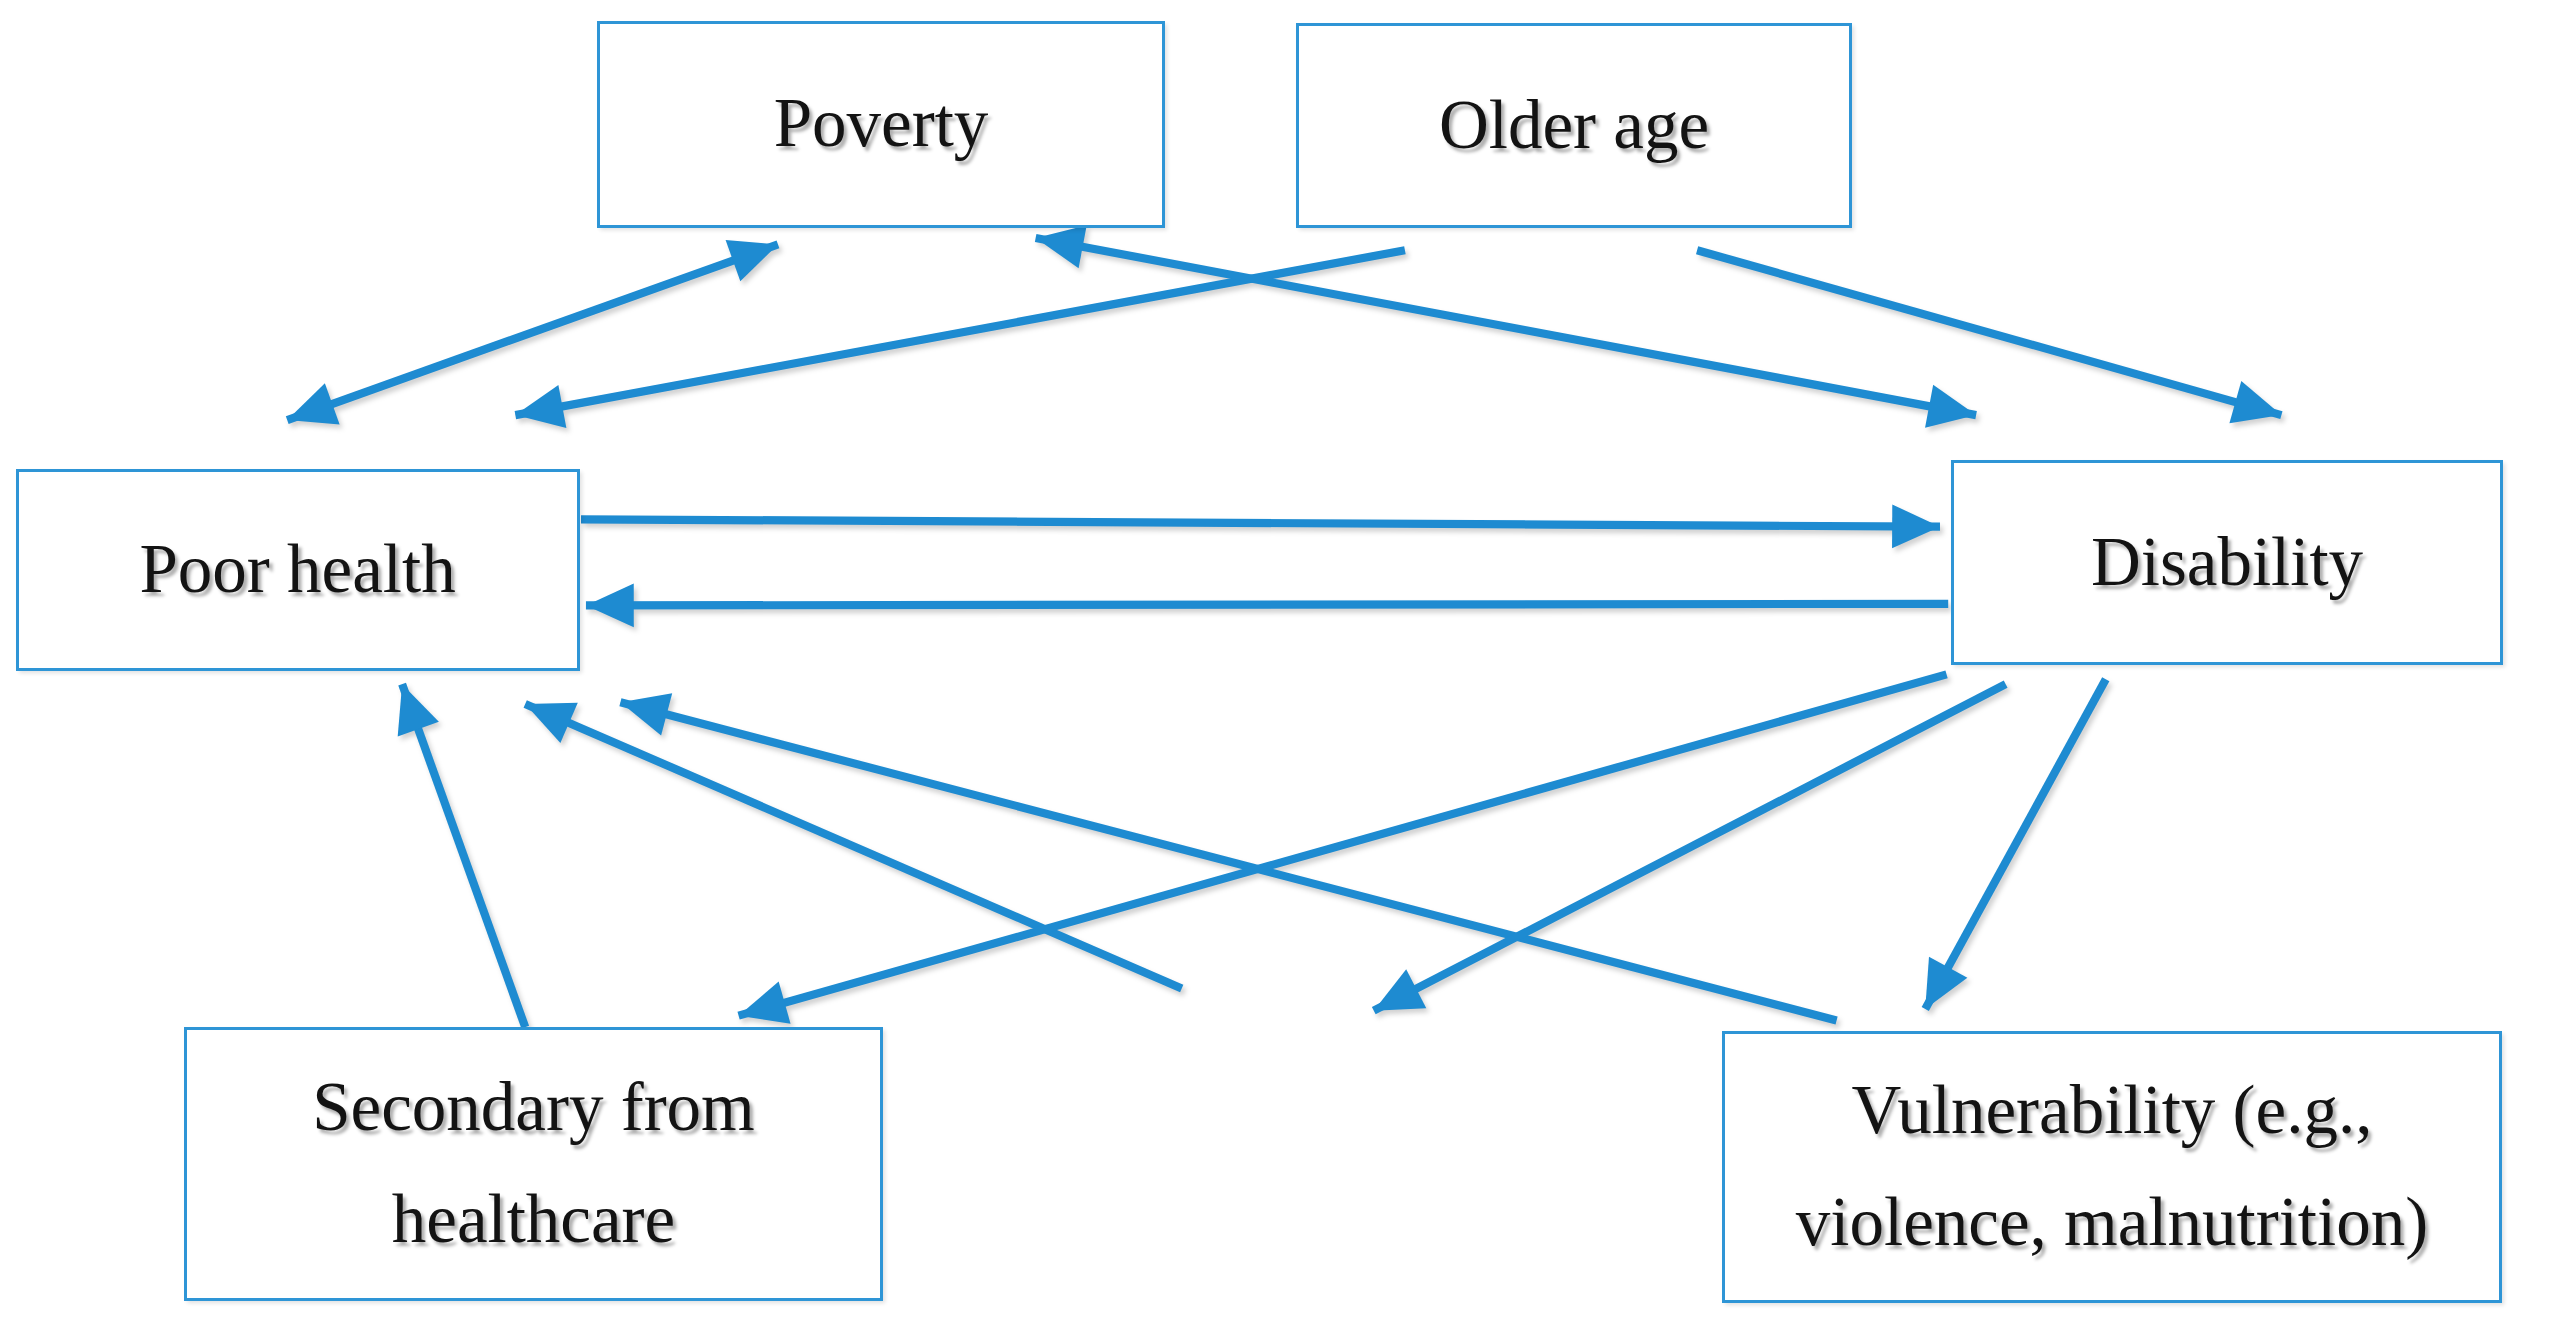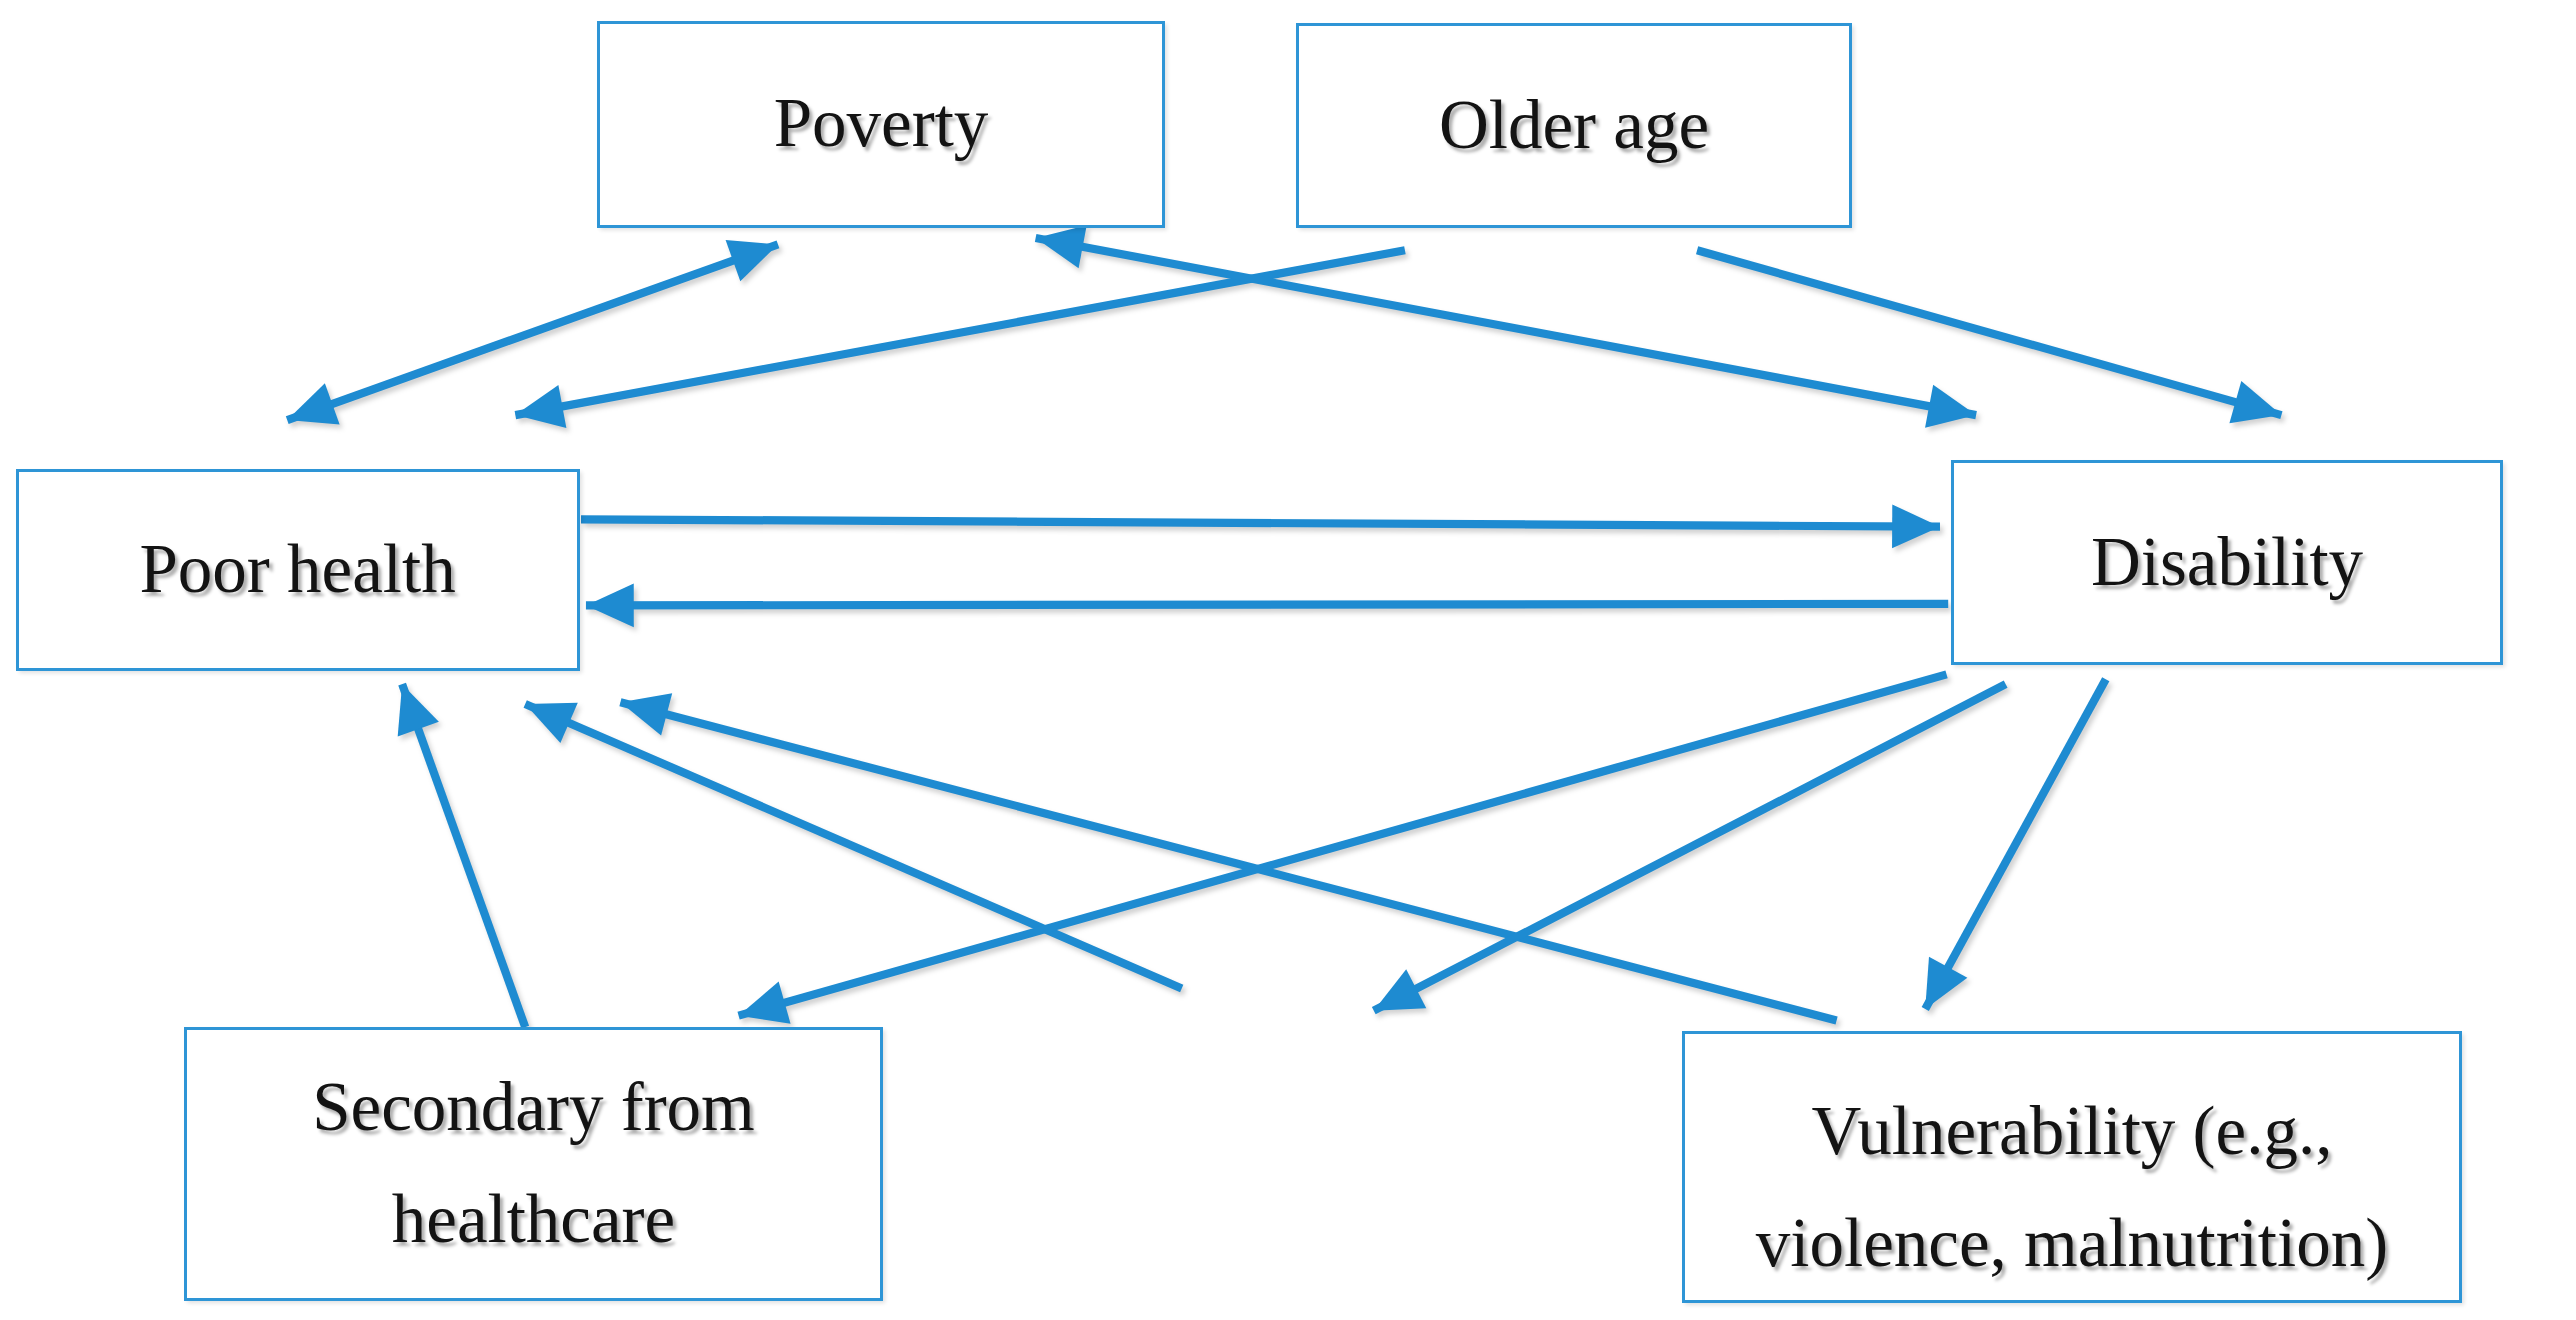--- a/index.html
+++ b/index.html
@@ -90,19 +90,19 @@
   <div class="node" style="left: 1951px; top: 460px; width: 552px; height: 205px;">
     <span class="node-label">Disability</span>
   </div>
 
   <div class="node" style="left: 184px; top: 1027px; width: 699px; height: 274px;">
     <span class="node-label">Secondary from
 healthcare</span>
   </div>
 
 
-  <div class="node" style="left: 1682px; top: 1031px; width: 780px; height: 272px; align-items: flex-end;">
+  <div class="node" style="left: 1722px; top: 1031px; width: 780px; height: 272px;">
     <span class="node-label">Vulnerability (e.g.,
 violence, malnutrition)</span>
   </div>
 
 </div>
 
 
 </body></html>

